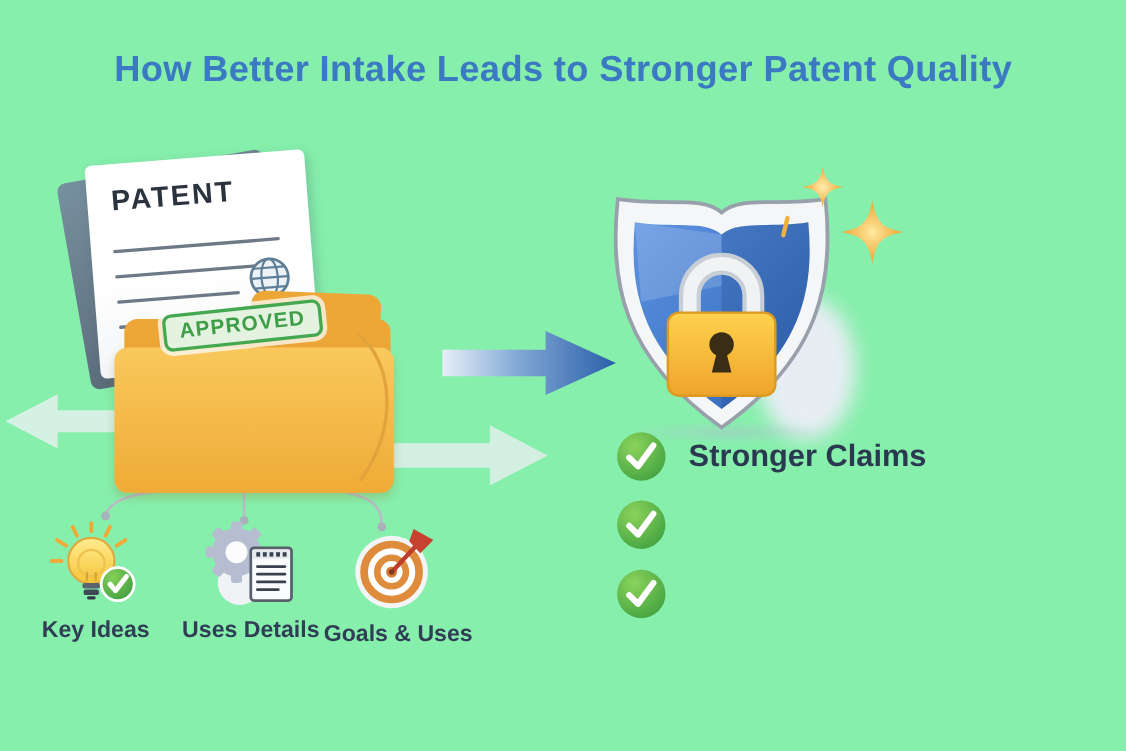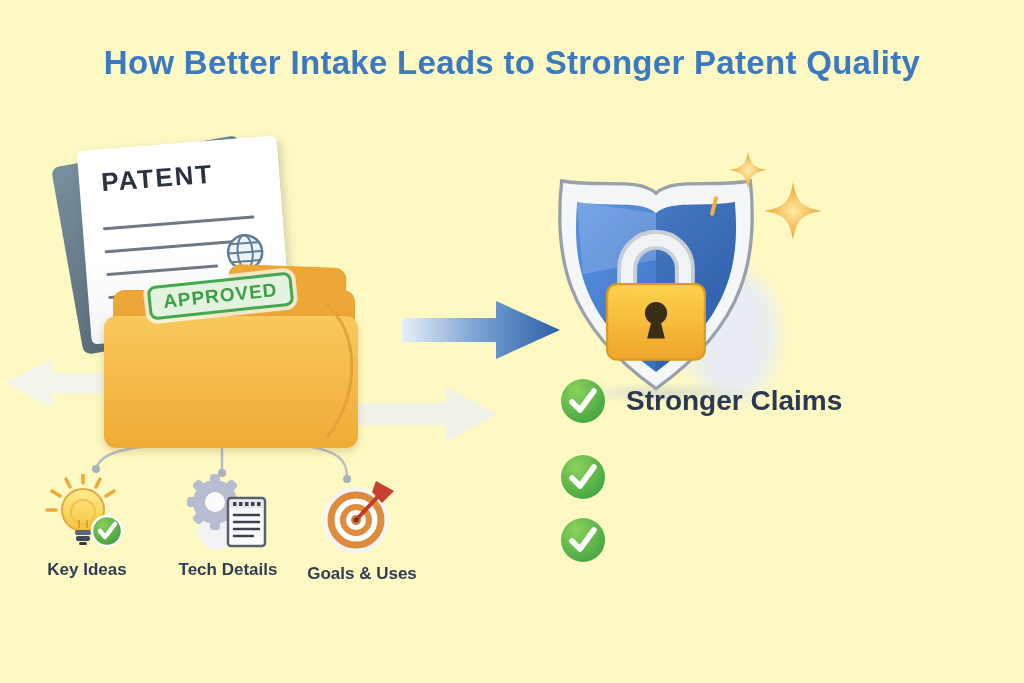--- a/index.html
+++ b/index.html
@@ -1,18 +1,18 @@
 <!DOCTYPE html>
 <html><head>
 <meta charset="utf-8">
 <style>
   html,body{margin:0;padding:0;background:#e8e8e8;}
   .stage{
     position:relative;width:1024px;height:683px;margin:0 auto;
-    background:#fef9c3;overflow:hidden;
+    background:#86efac;overflow:hidden;
     font-family:"Liberation Sans", sans-serif;
   }
   
   .title{
     position:absolute;top:44px;left:0;width:1024px;text-align:center;
     font-size:33px;font-weight:700;color:#3B7AC2;letter-spacing:.3px;
   }
   
   .faint{position:absolute;opacity:.75;}
   
@@ -59,21 +59,21 @@
     border-radius:10px;display:flex;align-items:center;justify-content:center;
     box-shadow:0 3px 7px rgba(30,60,110,.35), inset 0 1px 0 rgba(255,255,255,.25);
   }
   .intake-label{
     width:190px;text-align:center;color:#FFFFFF;font-size:25px;font-weight:700;
     line-height:1.25;
   }
   .connectors{position:absolute;left:55px;top:440px;z-index:2;}
   .input-item{position:absolute;z-index:5;text-align:center;}
   .input-label{
-    margin-top:4px;font-size:17px;font-weight:600;color:#2F3D55;white-space:nowrap;
+    margin-top:4px;font-size:21px;font-weight:600;color:#2F3D55;white-space:nowrap;
   }
   #input-key-ideas{left:22px;top:474px;width:130px;}
   #input-tech-details{left:158px;top:472px;width:140px;}
   #input-goals-uses{left:292px;top:476px;width:140px;}
   
   .flow-arrow{position:absolute;left:402px;top:292px;z-index:5;}
   
   .shield-shadow-side{
     position:absolute;left:688px;top:270px;width:90px;height:130px;z-index:1;
     background:#E7EDF3;border-radius:50%;filter:blur(9px);
@@ -86,21 +86,21 @@
   .sparkle{position:absolute;z-index:3;}
   #sparkle-small{left:728px;top:150px;}
   #sparkle-large{left:762px;top:180px;}
   .spark-dash{
     position:absolute;left:712px;top:196px;width:4px;height:20px;z-index:3;
     background:#F0B23C;border-radius:2px;transform:rotate(14deg);
   }
   .outcome-row{
     position:absolute;left:560px;display:flex;align-items:center;gap:20px;z-index:4;
   }
-  #outcome-0{top:378px;}
+  #outcome-0{top:392px;}
   #outcome-1{top:454px;}
   #outcome-2{top:517px;}
   .outcome-label{font-size:28px;font-weight:600;color:#2A3850;white-space:nowrap;}
 </style>
 </head>
 <body>
 
 <div class="stage">
 
   <div class="title">How Better Intake Leads to Stronger Patent Quality</div>
@@ -222,21 +222,21 @@
           <rect x="73" y="30" width="3.5" height="4"></rect>
         <rect x="79" y="30" width="3.5" height="4"></rect>
       </g>
       <g stroke="#39424E" stroke-width="2.5" stroke-linecap="round">
         <line x1="56" y1="43" x2="81" y2="43"></line>
         <line x1="56" y1="50" x2="81" y2="50"></line>
         <line x1="56" y1="57" x2="81" y2="57"></line>
         <line x1="56" y1="64" x2="75" y2="64"></line>
       </g>
     </svg>
-    <div class="input-label">Tech Details</div>
+    <div class="input-label">Uses Details</div>
   </div>
 
   <div class="input-item" id="input-goals-uses">
     <svg width="100" height="80" viewBox="0 0 100 80">
       <circle cx="44" cy="44" r="33" fill="#F2F4F7"></circle>
       <circle cx="44" cy="44" r="25" fill="#FFFFFF" stroke="#DE8B3C" stroke-width="7"></circle>
       <circle cx="44" cy="44" r="13" fill="#FFFFFF" stroke="#DE8B3C" stroke-width="6"></circle>
       <circle cx="44" cy="44" r="5" fill="#D97A33"></circle>
       <line x1="45" y1="43" x2="72" y2="14" stroke="#BF3D2B" stroke-width="4" stroke-linecap="round"></line>
       <polygon points="64,5 82,15 70,27 60,16" fill="#C8402E"></polygon>

